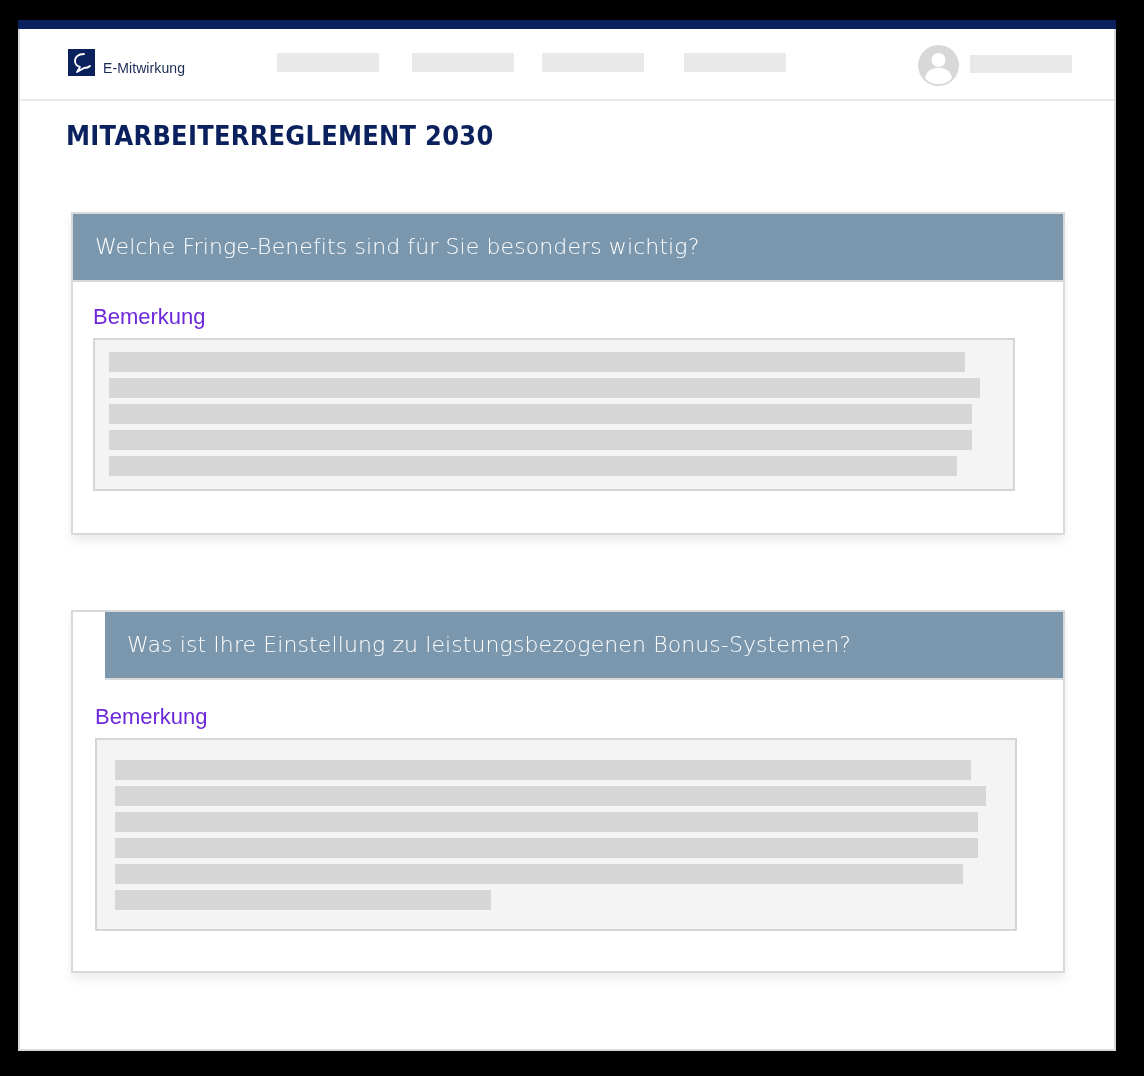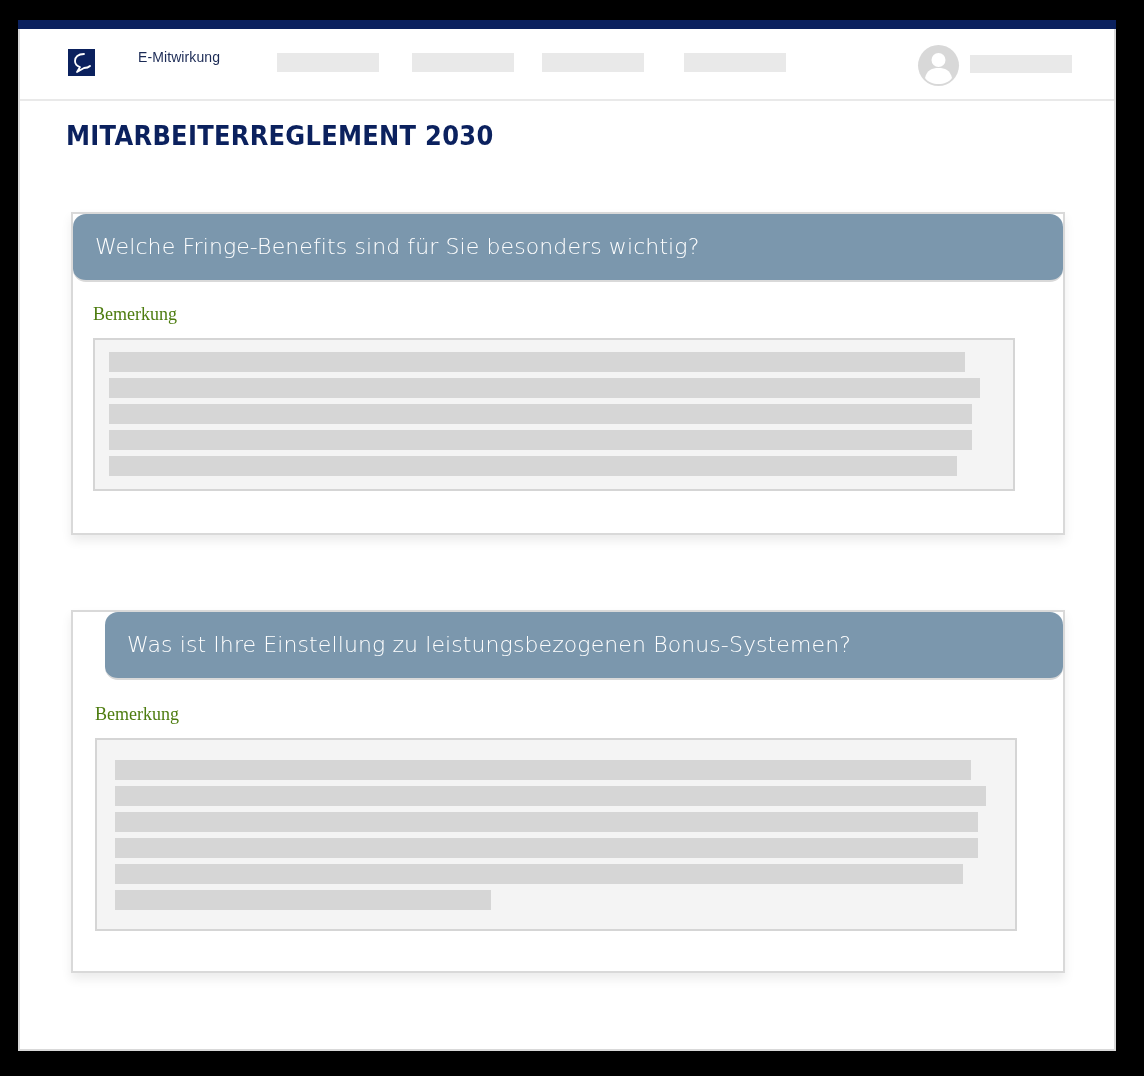--- a/index.html
+++ b/index.html
@@ -9,21 +9,21 @@
     .window {
       position: absolute; left: 18px; top: 20px; width: 1098px; height: 1031px;
       background: #fff; border: 2px solid #d9d9d9; border-top: none;
     }
     .topbar { position: absolute; left: -2px; top: 0; width: 1098px; height: 9px; background: #0b215e; }
 
     .header {
       position: absolute; left: 0; top: 9px; width: 1094px; height: 72px;
       border-bottom: 2px solid #e9e9e9;
     }
-    .logo { position: absolute; left: 48px; top: 20px; display: flex; align-items: flex-start; height: 27px; gap: 35px; }
+    .logo { position: absolute; left: 48px; top: 20px; display: flex; align-items: flex-end; height: 27px; }
     .logo-mark { width: 27px; height: 27px; background: #0b215e; position: relative; }
     .logo-mark svg { position: absolute; left: 0; top: 0; }
     .logo-text { margin-left: 8px; font-size: 14px; color: #1b2a55; letter-spacing: 0.1px; }
 
     .nav-ph { position: absolute; top: 24px; height: 19px; width: 102px; background: #e9e9e9; }
 
     .avatar {
       position: absolute; left: 898px; top: 16px; width: 41px; height: 41px; border-radius: 50%;
       background: #d8d8d8; overflow: hidden;
     }
@@ -35,24 +35,24 @@
       transform: scaleX(0.93); transform-origin: left center;
     }
 
     .card {
       position: absolute; background: #fff; border: 2px solid #d9d9d9;
       box-shadow: 0 6px 10px rgba(0,0,0,0.08);
     }
     .card-head {
       height: 68px; background: #7b97ad; border-bottom: 2px solid #d9d9d9;
       color: #fff; font-size: 22px; padding-left: 22px; line-height: 66px;
-      font-family: "DejaVu Sans", sans-serif; font-weight: 300; letter-spacing: 0.1px; border-radius: 13px;
+      font-family: "DejaVu Sans", sans-serif; font-weight: 300; letter-spacing: 0.1px;
     }
     .card-label {
-      position: absolute; font-size: 18px; color: #4d7c0f; font-family: Liberation Serif, serif;
+      position: absolute; font-size: 22px; color: #6d28d9; font-family: Liberation Sans, sans-serif;
     }
     .textarea {
       position: absolute; background: #f4f4f4; border: 2px solid #d5d5d5;
     }
     .line { position: absolute; height: 20px; background: #d6d6d6; }
   </style>
 </head>
 <body>
 
 <div class="window">

